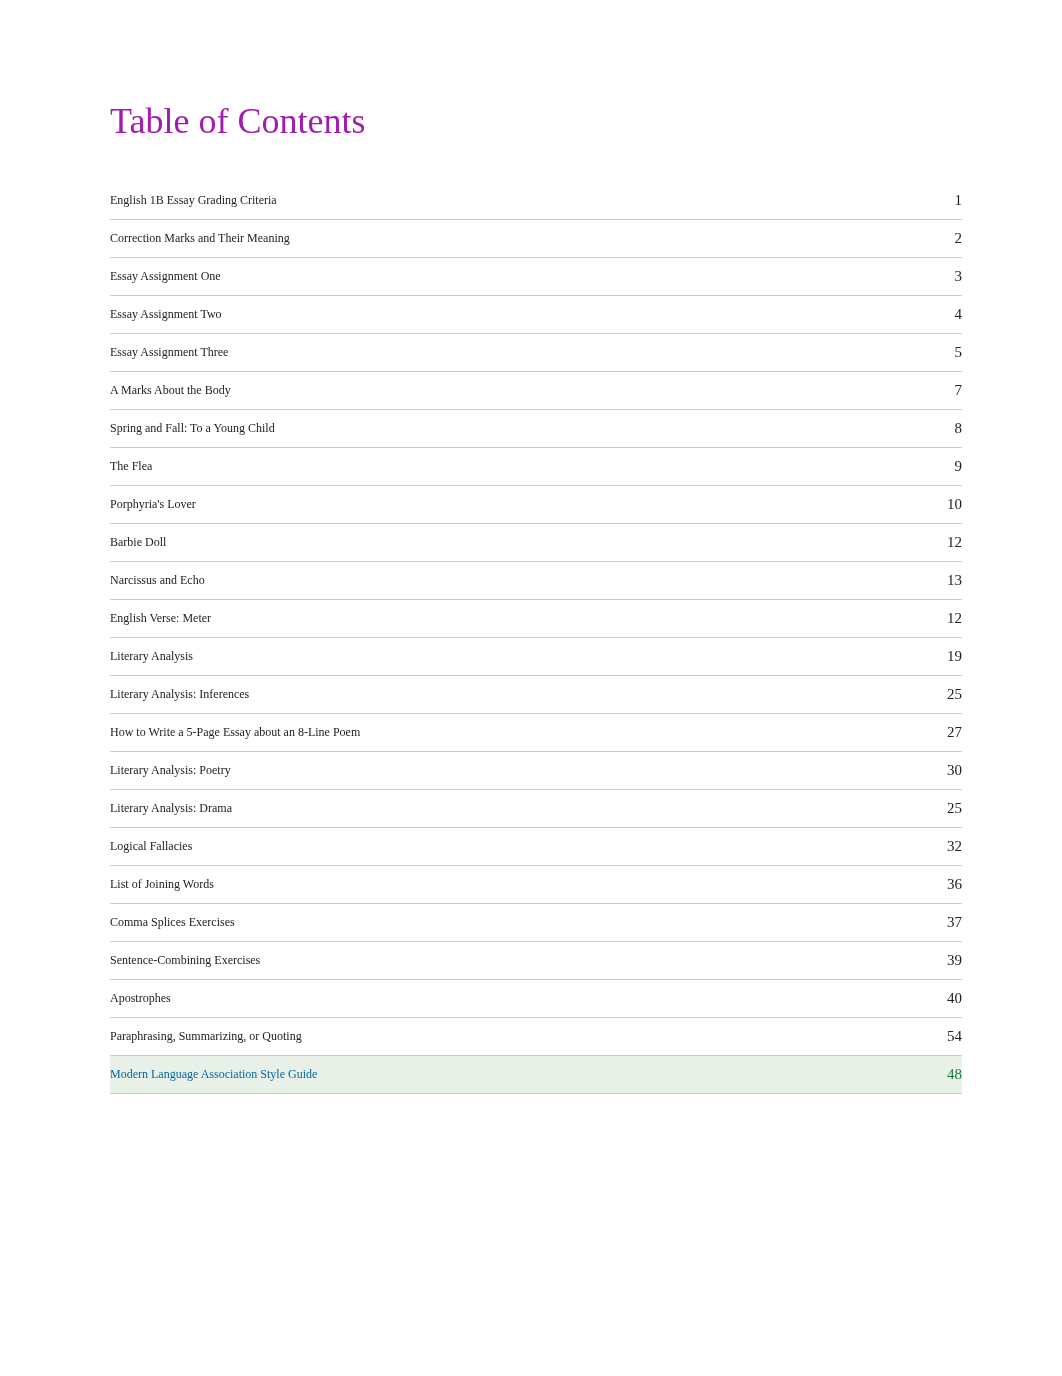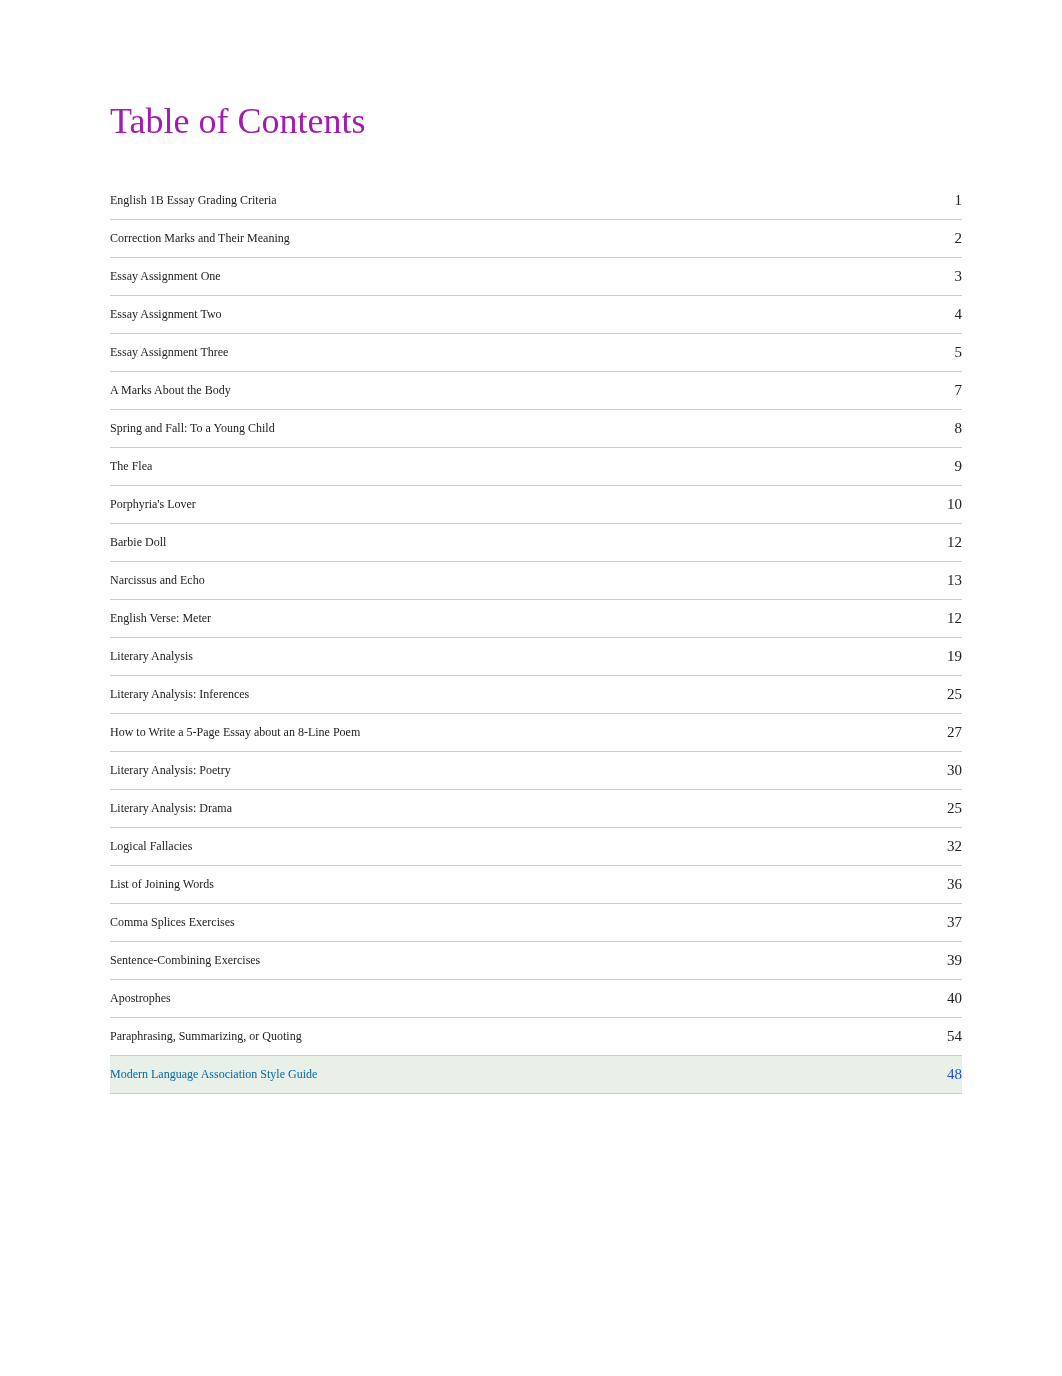--- a/index.html
+++ b/index.html
@@ -53,21 +53,21 @@
 
     .toc-page {
       padding: 10px 0 10px 0;
       font-size: 15px;
       color: #222222;
       text-align: right;
       white-space: nowrap;
     }
 
     .toc-row.highlighted .toc-page {
-      color: #1d4ed8;
+      color: #15803d;
     }
   </style>
 </head>
 <body>
 
 <h1>Table of Contents</h1>
 
 <table class="toc-table">
   <tbody id="toc-body">
       <tr class="toc-row">

